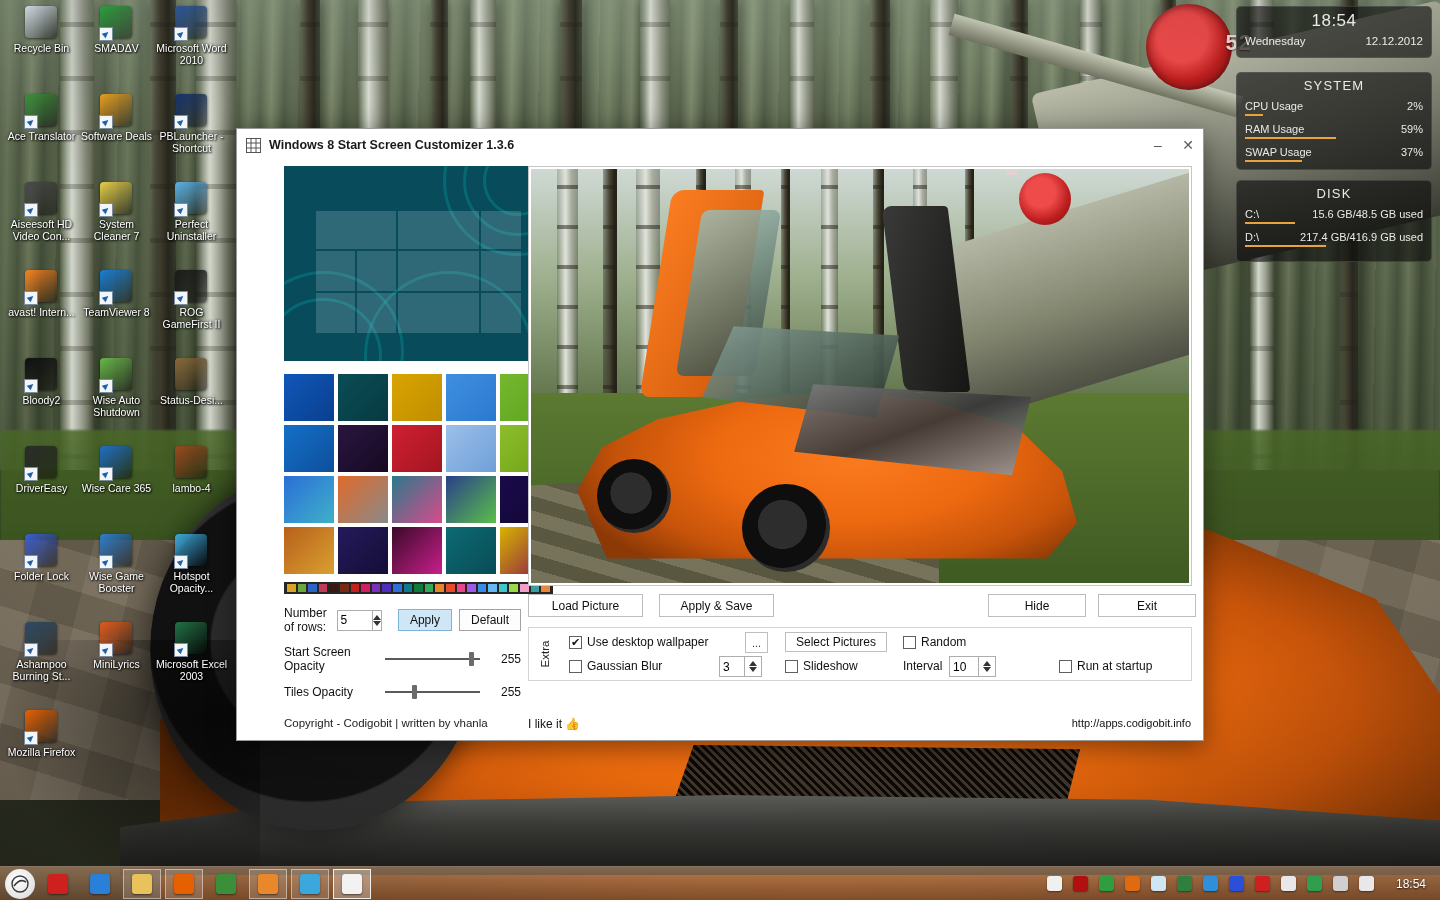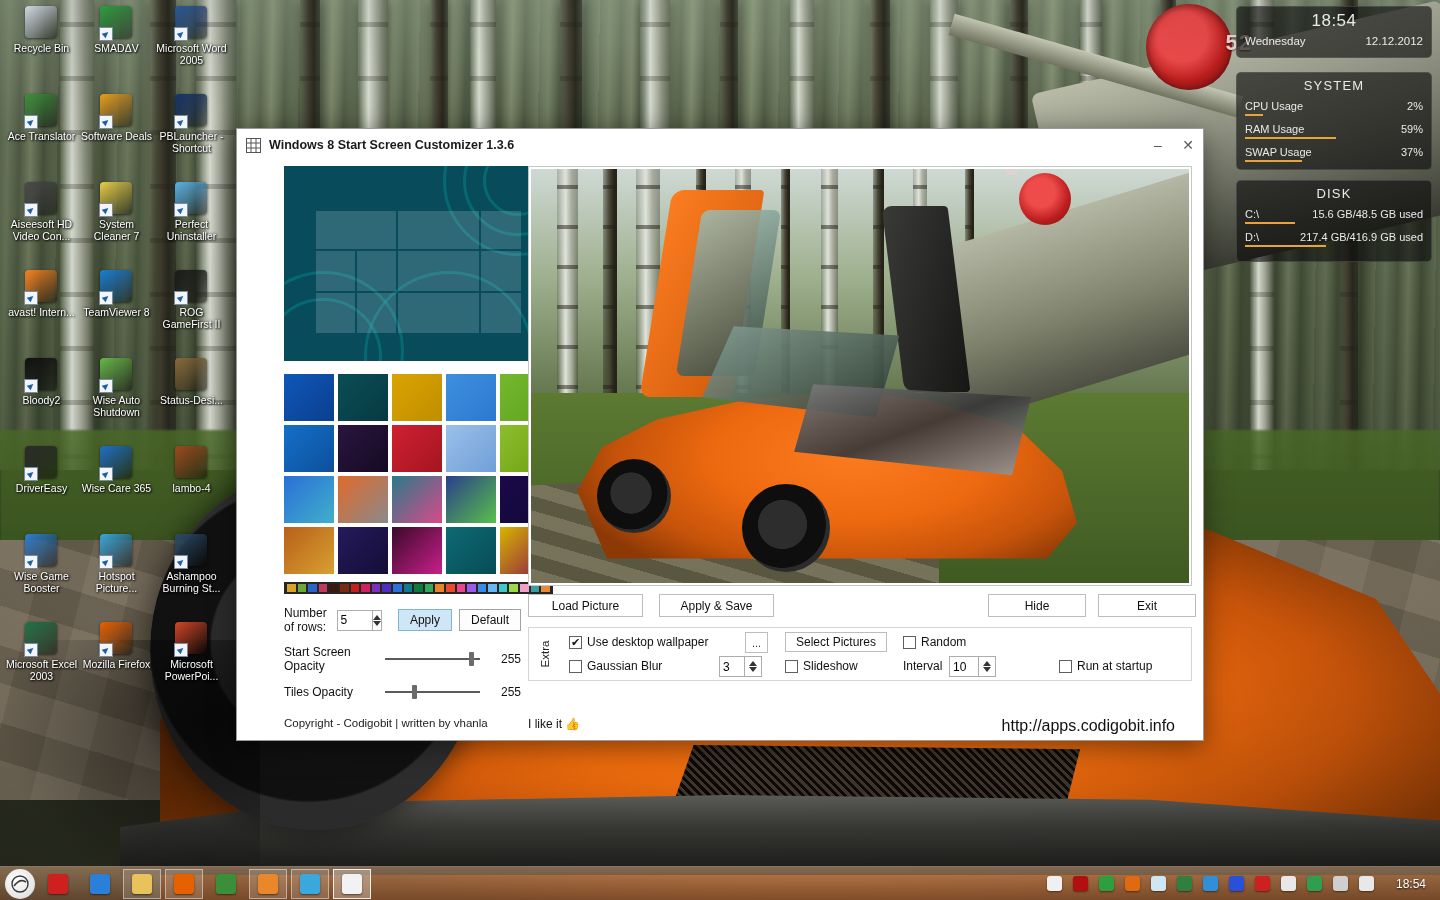--- a/index.html
+++ b/index.html
@@ -327,21 +327,21 @@
     font-size:11px; line-height:1; color:#111;
   }
   .dots-btn{
     width:23px; height:21px; border:1px solid #bdbdbd; background:#fff;
     font-size:11px; display:flex; align-items:center; justify-content:center;
     cursor:pointer; color:#333;
   }
 
   #footer-row{ position:absolute; left:0; right:0; bottom:6px; height:18px; }
   #ilike{ position:absolute; left:291px; font-size:12px; color:#111; }
-  #link{ position:absolute; right:28px; font-size:16px; color:#111; }
+  #link{ position:absolute; right:12px; font-size:11px; color:#111; }
 
   
   #taskbar{
     position:absolute; left:0; bottom:0; width:1440px; height:34px;
     background: linear-gradient(180deg, rgba(190,150,112,.62), rgba(120,82,54,.72));
     border-top:1px solid rgba(255,255,255,.25);
     display:flex; align-items:center;
   }
   #start-btn{
     width:30px; height:30px; margin-left:5px; border-radius:50%;
@@ -411,21 +411,21 @@
           <div class="ic" style="background: linear-gradient(140deg, rgb(46, 158, 63), rgba(0, 0, 0, 0.45)); box-shadow: rgba(0, 0, 0, 0.6) 0px 1px 3px;"></div>
           <span class="shortcut-arrow"></span>
         </div>
         <div class="di-label">SMADΔV</div>
       </div>
       <div class="desk-icon">
         <div class="di-img">
           <div class="ic" style="background: linear-gradient(140deg, rgb(42, 86, 153), rgba(0, 0, 0, 0.45)); box-shadow: rgba(0, 0, 0, 0.6) 0px 1px 3px;"></div>
           <span class="shortcut-arrow"></span>
         </div>
-        <div class="di-label">Microsoft Word 2005</div>
+        <div class="di-label">Microsoft Word 2010</div>
       </div>
       <div class="desk-icon">
         <div class="di-img">
           <div class="ic" style="background: linear-gradient(140deg, rgb(59, 143, 59), rgba(0, 0, 0, 0.45)); box-shadow: rgba(0, 0, 0, 0.6) 0px 1px 3px;"></div>
           <span class="shortcut-arrow"></span>
         </div>
         <div class="di-label">Ace Translator</div>
       </div>
       <div class="desk-icon">
         <div class="di-img">
@@ -518,59 +518,66 @@
         <div class="di-label">Wise Care 365</div>
       </div>
       <div class="desk-icon">
         <div class="di-img">
           <div class="ic" style="background: linear-gradient(140deg, rgb(155, 74, 30), rgba(0, 0, 0, 0.45)); box-shadow: rgba(0, 0, 0, 0.6) 0px 1px 3px;"></div>
         </div>
         <div class="di-label">lambo-4</div>
       </div>
       <div class="desk-icon">
         <div class="di-img">
+          <div class="ic" style="background: linear-gradient(140deg, rgb(60, 95, 208), rgba(0, 0, 0, 0.45)); box-shadow: rgba(0, 0, 0, 0.6) 0px 1px 3px;"></div>
+          <span class="shortcut-arrow"></span>
+        </div>
+        <div class="di-label">Folder Lock</div>
+      </div>
+      <div class="desk-icon">
+        <div class="di-img">
           <div class="ic" style="background: linear-gradient(140deg, rgb(47, 127, 208), rgba(0, 0, 0, 0.45)); box-shadow: rgba(0, 0, 0, 0.6) 0px 1px 3px;"></div>
           <span class="shortcut-arrow"></span>
         </div>
         <div class="di-label">Wise Game Booster</div>
       </div>
       <div class="desk-icon">
         <div class="di-img">
           <div class="ic" style="background: linear-gradient(140deg, rgb(58, 168, 221), rgba(0, 0, 0, 0.45)); box-shadow: rgba(0, 0, 0, 0.6) 0px 1px 3px;"></div>
           <span class="shortcut-arrow"></span>
         </div>
-        <div class="di-label">Hotspot Picture...</div>
+        <div class="di-label">Hotspot Opacity...</div>
       </div>
       <div class="desk-icon">
         <div class="di-img">
           <div class="ic" style="background: linear-gradient(140deg, rgb(44, 74, 102), rgba(0, 0, 0, 0.45)); box-shadow: rgba(0, 0, 0, 0.6) 0px 1px 3px;"></div>
           <span class="shortcut-arrow"></span>
         </div>
         <div class="di-label">Ashampoo Burning St...</div>
       </div>
       <div class="desk-icon">
         <div class="di-img">
+          <div class="ic" style="background: linear-gradient(140deg, rgb(224, 90, 26), rgba(0, 0, 0, 0.45)); box-shadow: rgba(0, 0, 0, 0.6) 0px 1px 3px;"></div>
+          <span class="shortcut-arrow"></span>
+        </div>
+        <div class="di-label">MiniLyrics</div>
+      </div>
+      <div class="desk-icon">
+        <div class="di-img">
           <div class="ic" style="background: linear-gradient(140deg, rgb(33, 115, 70), rgba(0, 0, 0, 0.45)); box-shadow: rgba(0, 0, 0, 0.6) 0px 1px 3px;"></div>
           <span class="shortcut-arrow"></span>
         </div>
         <div class="di-label">Microsoft Excel 2003</div>
       </div>
       <div class="desk-icon">
         <div class="di-img">
           <div class="ic" style="background: linear-gradient(140deg, rgb(230, 96, 0), rgba(0, 0, 0, 0.45)); box-shadow: rgba(0, 0, 0, 0.6) 0px 1px 3px;"></div>
           <span class="shortcut-arrow"></span>
         </div>
         <div class="di-label">Mozilla Firefox</div>
-      </div>
-      <div class="desk-icon">
-        <div class="di-img">
-          <div class="ic" style="background: linear-gradient(140deg, rgb(210, 71, 38), rgba(0, 0, 0, 0.45)); box-shadow: rgba(0, 0, 0, 0.6) 0px 1px 3px;"></div>
-          <span class="shortcut-arrow"></span>
-        </div>
-        <div class="di-label">Microsoft PowerPoi...</div>
       </div>
     </div>
 
   <div class="widget" id="w-clock">
     <div class="w-time">18:54</div>
     <div class="w-row">
       <span>Wednesday</span>
       <span>12.12.2012</span>
     </div>
   </div>

